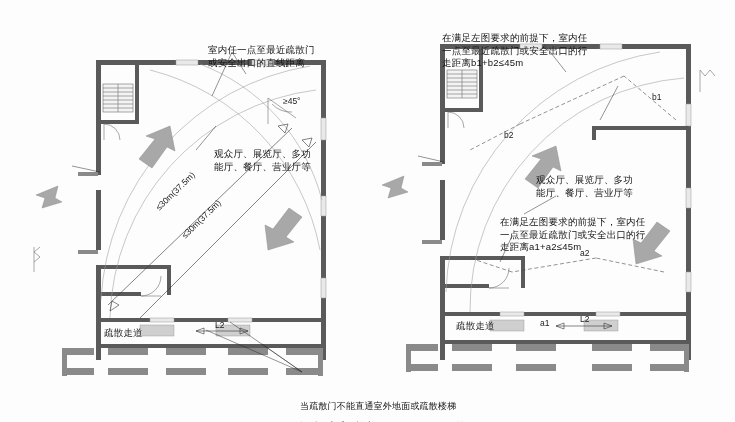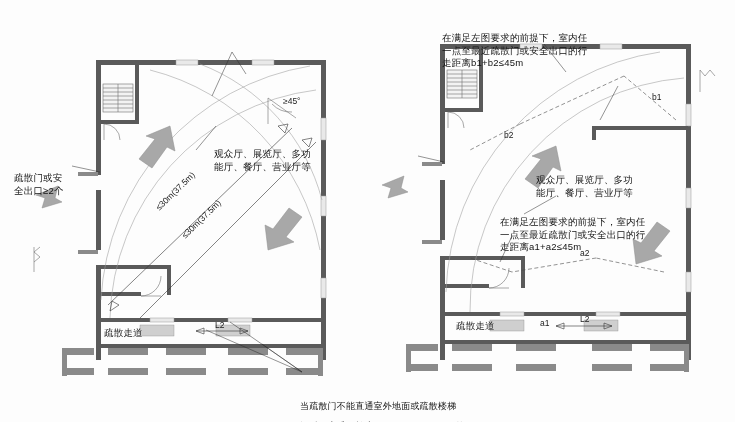--- a/index.html
+++ b/index.html
@@ -219,24 +219,24 @@
 
     <g class="leader">
       <line x1="544" y1="44" x2="566" y2="72"></line>
       <line x1="600" y1="120" x2="618" y2="86"></line>
       <line x1="556" y1="196" x2="524" y2="214"></line>
       <line x1="444" y1="162" x2="418" y2="156"></line>
       <line x1="512" y1="236" x2="500" y2="262"></line>
     </g>
   </svg>
 
+  <div class="ann" style="left:208px;top:20px;width:130px;">室内任一点至最近疏散门
+或安全出口的直线距离</div>
   <div class="ann" style="left:214px;top:124px;width:120px;">观众厅、展览厅、多功
 能厅、餐厅、营业厅等</div>
-  <div class="ann" style="left:14px;top:148px;width:76px;">疏散门或安
-全出口≥2个</div>
   <div class="ann" style="left:104px;top:303px;">疏散走道</div>
   <div class="dim" style="left:283px;top:96px;">≥45°</div>
   <div class="dim" style="left:150px;top:186px;transform:rotate(-44deg);">≤30m(37.5m)</div>
   <div class="dim" style="left:176px;top:214px;transform:rotate(-44deg);">≤30m(37.5m)</div>
   <div class="dim" style="left:215px;top:320px;">L2</div>
   <div class="ann sm" style="left:300px;top:372px;width:172px;">当疏散门不能直通室外地面或疏散楼梯
 间时，应采用长度L1+L2≤10m(12.5m)的
 疏散走道通至最近的安全出口</div>
 
   <div class="ann" style="left:442px;top:8px;width:168px;">在满足左图要求的前提下，室内任

